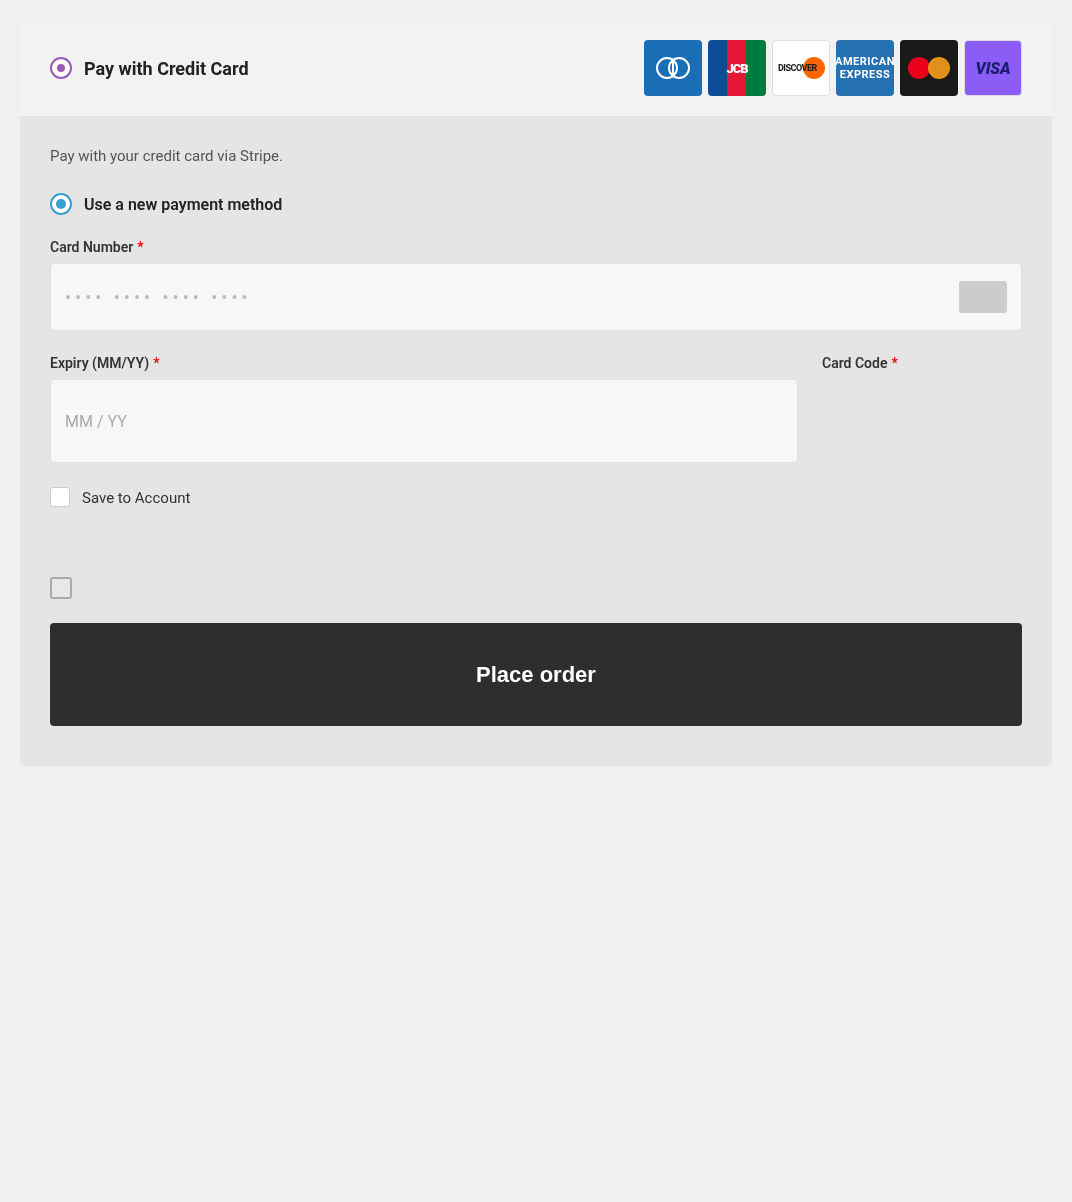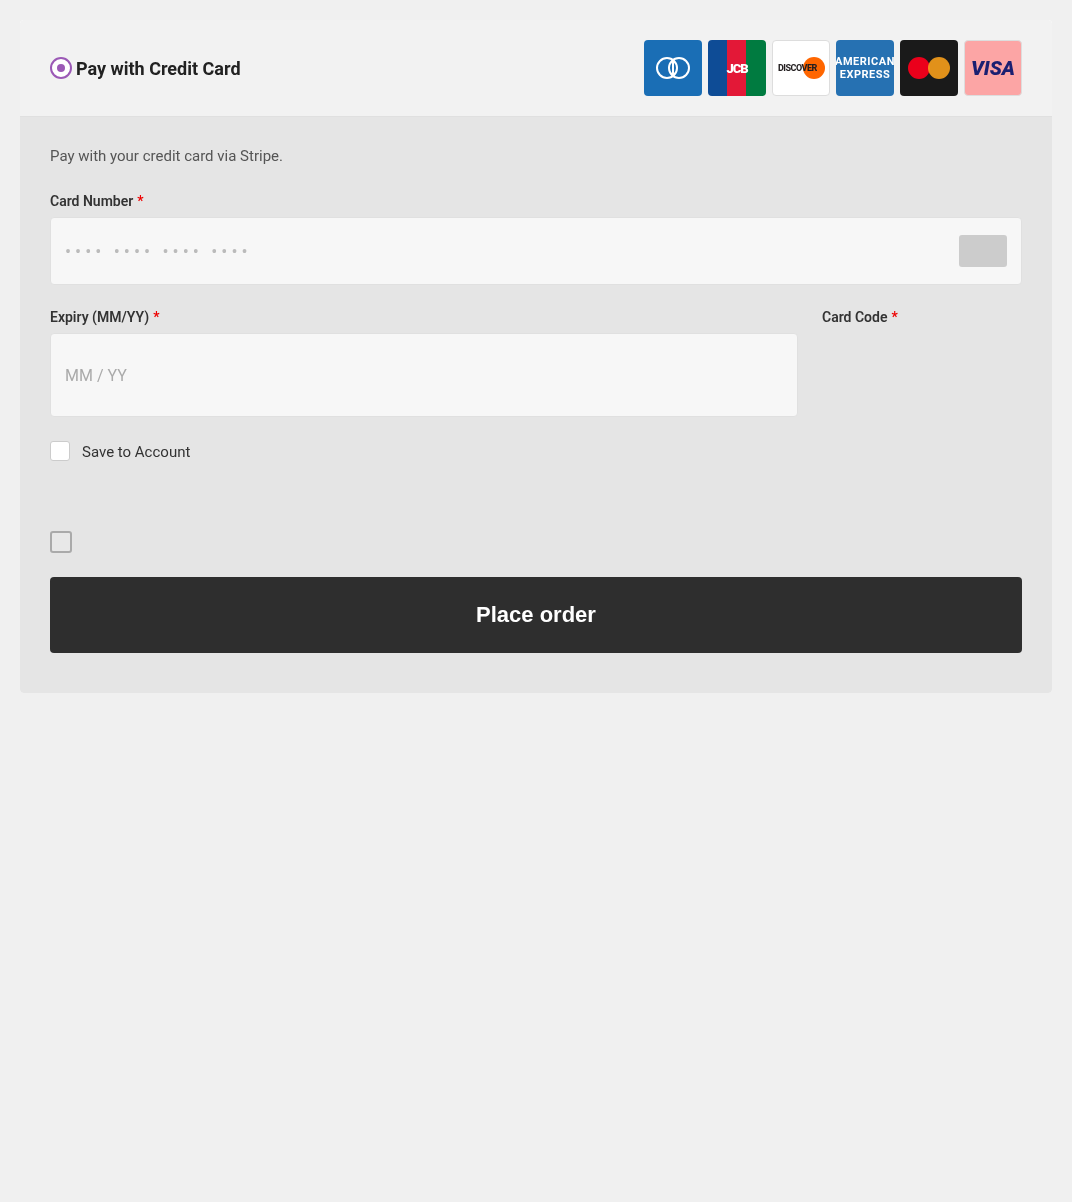--- a/index.html
+++ b/index.html
@@ -23,21 +23,21 @@
       background: #f2f2f2;
       border-bottom: 1px solid #e0e0e0;
       padding: 20px 30px;
       display: flex;
       align-items: center;
       justify-content: space-between;
     }
     .header-left {
       display: flex;
       align-items: center;
-      gap: 4px;
+      gap: 12px;
     }
     .radio-outer {
       width: 22px;
       height: 22px;
       border-radius: 50%;
       border: 2px solid #9b59b6;
       display: flex;
       align-items: center;
       justify-content: center;
       background: #fff;
@@ -87,24 +87,24 @@
     .card-amex {
       background: #2671b2;
       color: white;
     }
     .card-mastercard {
       background: #1a1a1a;
       color: white;
       gap: 0;
     }
     .card-visa {
-      background: #fca5a5;
+      background: #8b5cf6;
       border: 1px solid #ddd;
       color: #1a1f71;
-      font-size: 20px;
+      font-size: 16px;
       font-weight: 900;
       font-style: italic;
       justify-content: center;
     }
     
     .jcb-text {
       color: white;
       font-size: 13px;
       font-weight: 900;
       letter-spacing: -1px;
@@ -303,21 +303,21 @@
       color: #333;
     }
     .terms-link {
       color: #9b59b6;
       text-decoration: none;
       font-size: 16px;
     }
     
     .place-order-btn {
       width: 100%;
-      height: 76px;
+      height: 103px;
       background: #2e2e2e;
       color: #fff;
       font-size: 22px;
       font-weight: 700;
       border: none;
       border-radius: 4px;
       cursor: pointer;
       display: flex;
       align-items: center;
       justify-content: center;
@@ -369,20 +369,26 @@
       <div class="card-logo card-visa">
         <span>VISA</span>
       </div>
     </div>
   </div>
 
   <div class="main">
     <p class="stripe-desc">Pay with your credit card via Stripe.</p>
 
 
+    <div class="radio-option">
+      <div class="radio-btn selected">
+        <div class="radio-dot"></div>
+      </div>
+      <span class="radio-label">Use a new payment method</span>
+    </div>
 
     <div class="form-section">
 
       <div class="field-label">
         <span>Card Number</span>
         <span class="required-star">*</span>
       </div>
       <div class="card-number-field">
         <span class="card-number-placeholder">•••• •••• •••• ••••</span>
         <div class="card-icon-box"></div>

